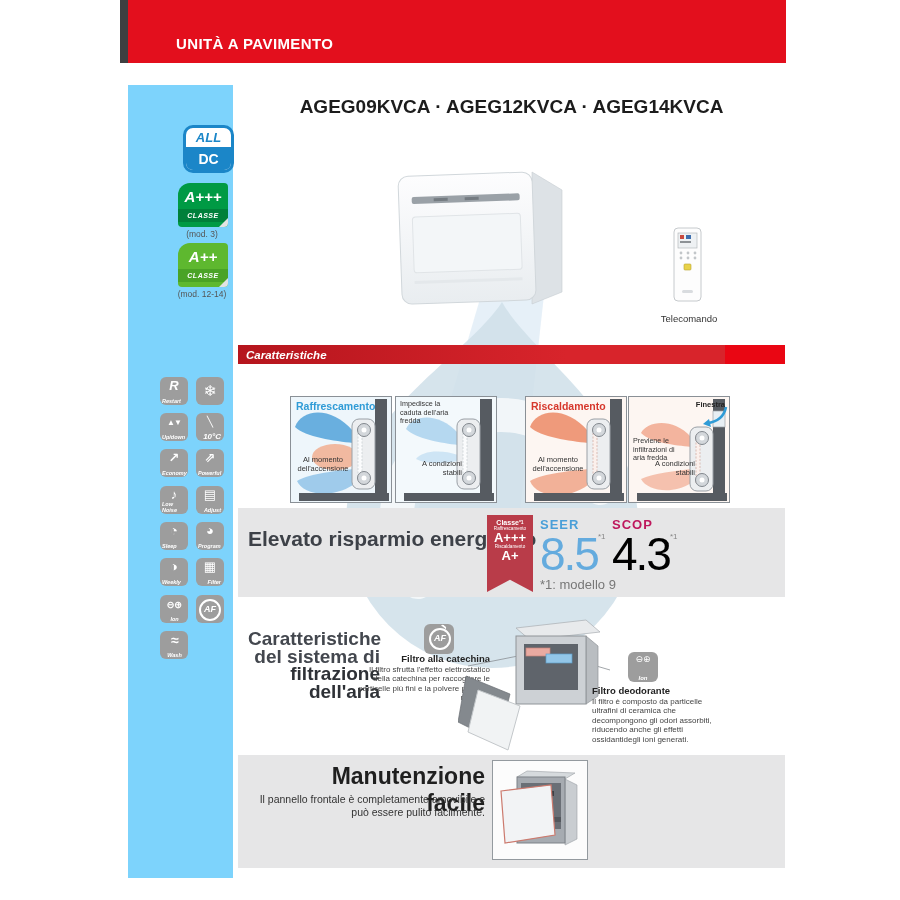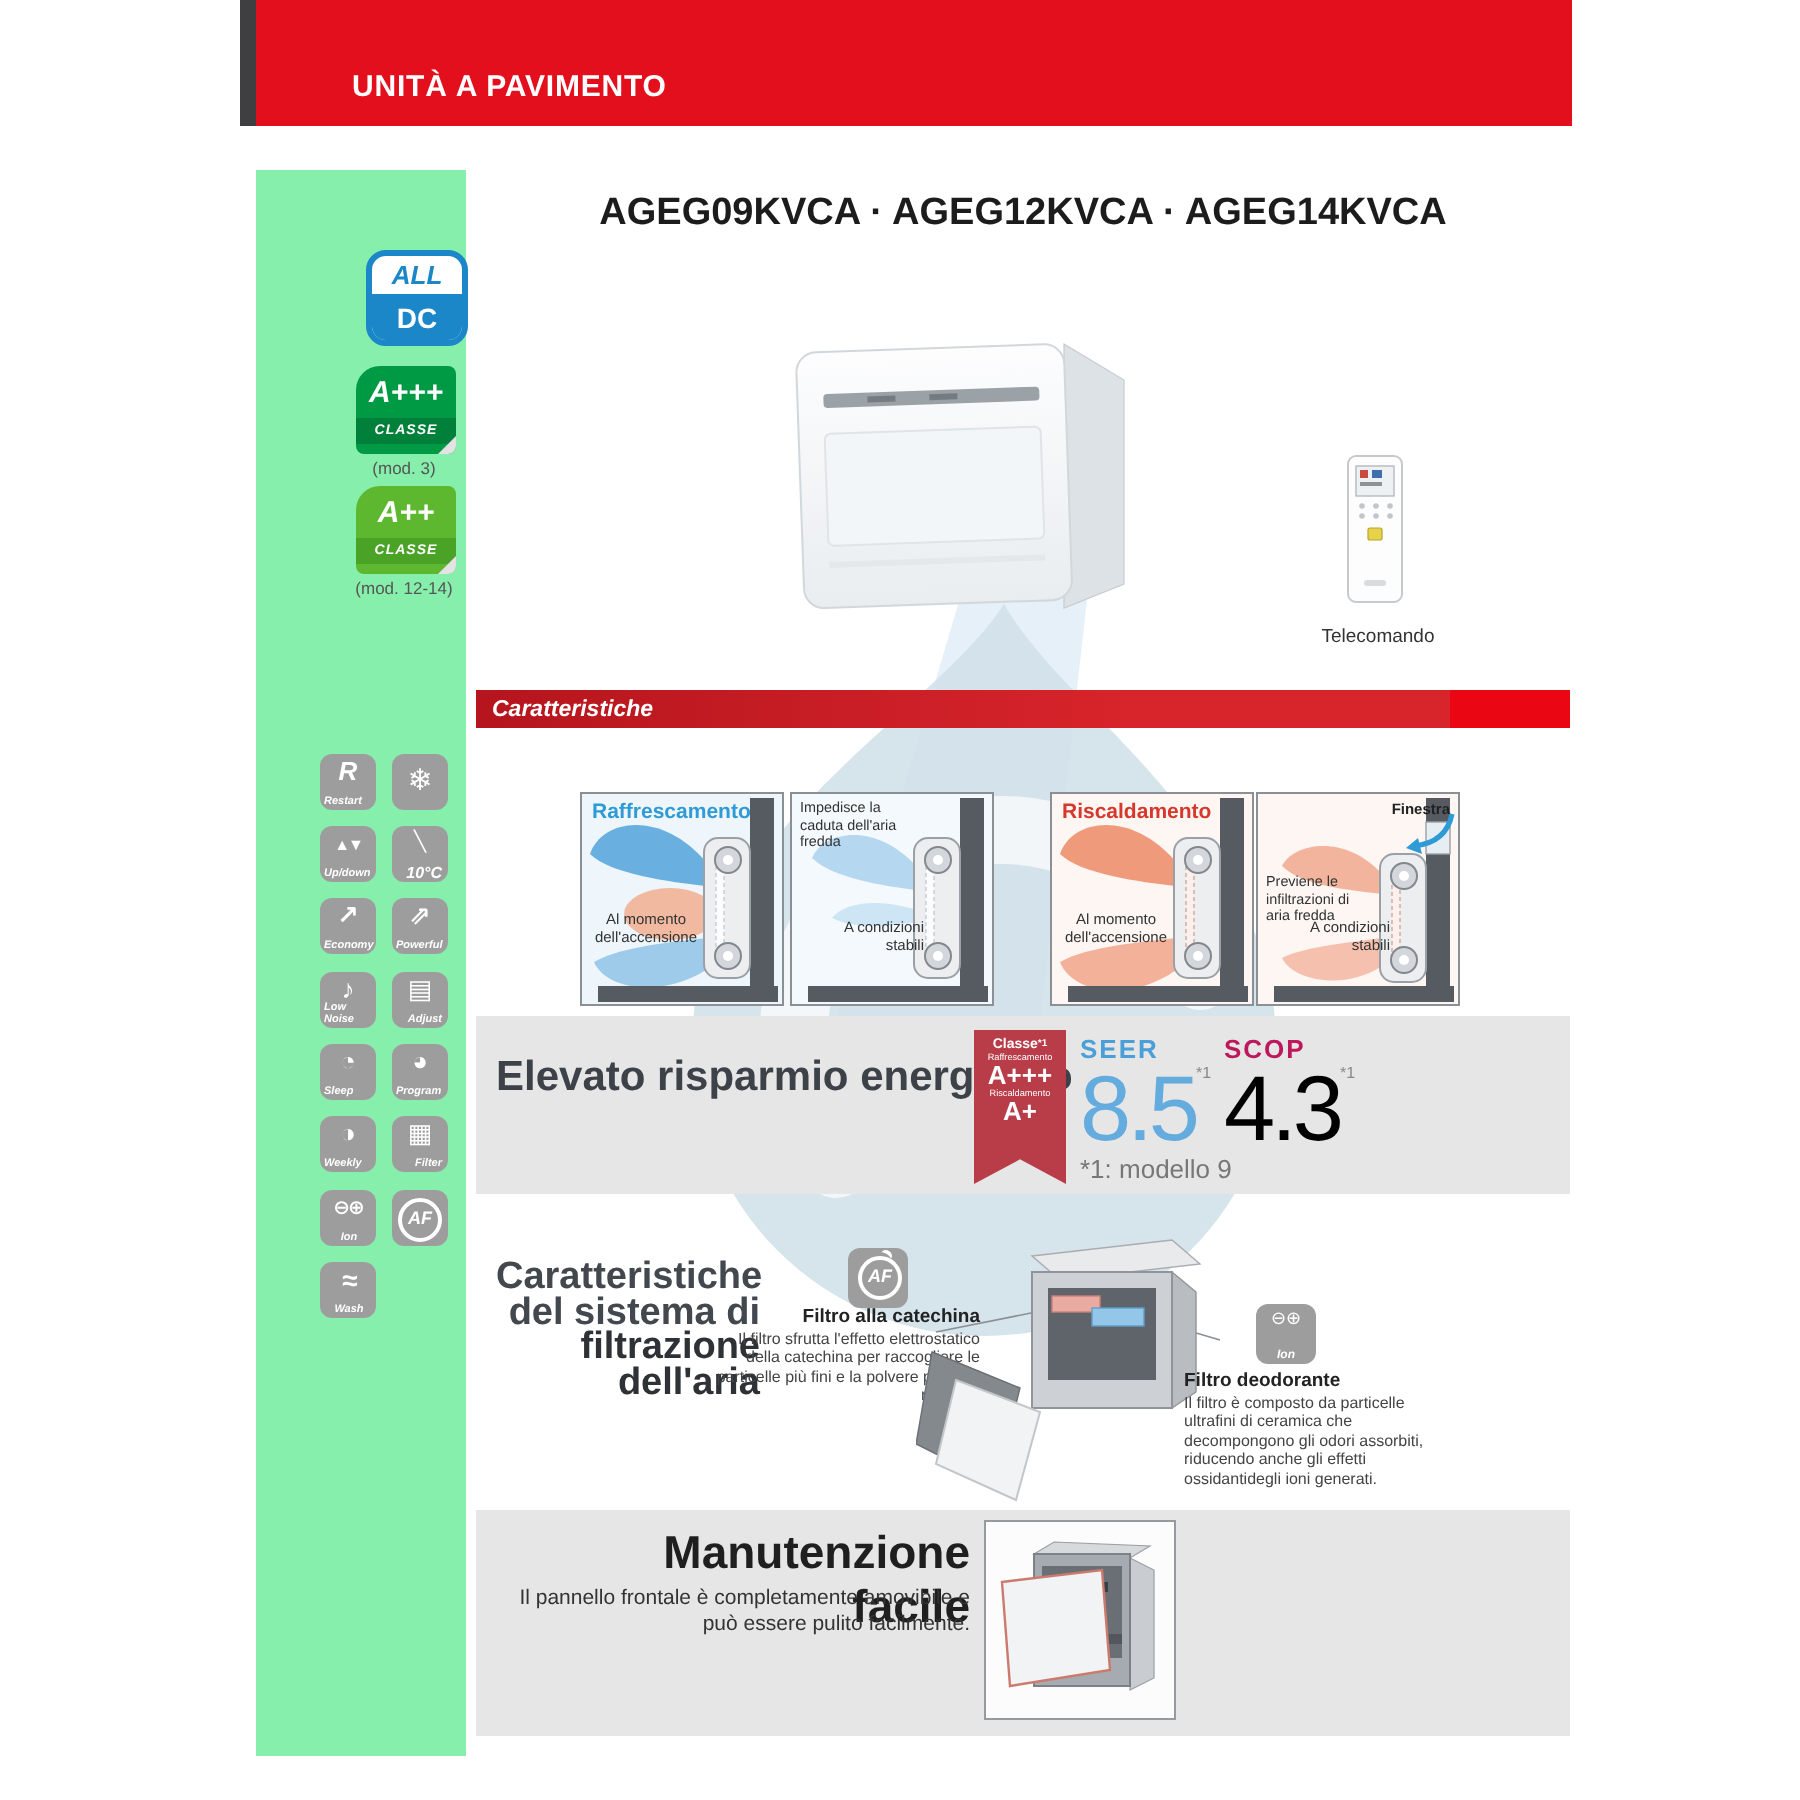--- a/index.html
+++ b/index.html
@@ -6,21 +6,21 @@
   .page{position:relative;width:900px;height:900px;background:#ffffff;overflow:hidden;
         font-family:"Liberation Sans","DejaVu Sans",sans-serif;color:#333;}
   .abs{position:absolute;}
 
   
   .banner-edge{left:120px;top:0;width:8px;height:63px;background:#3f3f41;}
   .banner{left:128px;top:0;width:658px;height:63px;background:#e30f1d;display:flex;align-items:flex-end;}
   .banner-title{color:#fff;font-size:15px;font-weight:bold;letter-spacing:.4px;padding:0 0 11px 48px;}
 
   
-  .sidebar{left:128px;top:85px;width:105px;height:793px;background:#86efac;}
+  .sidebar{left:128px;top:85px;width:105px;height:793px;background:#7dd3fc;}
   .alldc{left:55px;top:40px;width:45px;height:42px;border:3px solid #1b86c8;border-radius:10px;background:#fff;overflow:hidden;}
   .alldc .t{height:19px;display:flex;align-items:center;justify-content:center;color:#1b86c8;font-weight:bold;font-style:italic;font-size:13px;}
   .alldc .b{height:23px;background:#1b86c8;display:flex;align-items:center;justify-content:center;color:#fff;font-weight:bold;font-size:14px;}
   .ebadge{width:50px;height:44px;border-radius:12px 4px 4px 4px;overflow:hidden;}
   .ebadge .g{height:26px;display:flex;align-items:center;justify-content:center;color:#fff;font-weight:bold;font-style:italic;font-size:15px;}
   .ebadge .c{height:13px;display:flex;align-items:center;justify-content:center;color:#fff;font-weight:bold;font-style:italic;font-size:7px;letter-spacing:.5px;}
   .ebadge .fold{position:absolute;right:0;bottom:0;width:0;height:0;border-left:9px solid transparent;border-bottom:9px solid #e3e3e4;}
   .badge-note{font-size:8.5px;color:#555;text-align:center;width:64px;}
   .sicon{width:28px;height:28px;background:#9d9d9d;border-radius:6px;position:absolute;color:#fff;overflow:hidden;}
   .sicon .g{position:absolute;top:1px;left:0;right:0;text-align:center;font-size:13px;line-height:16px;font-weight:bold;}

